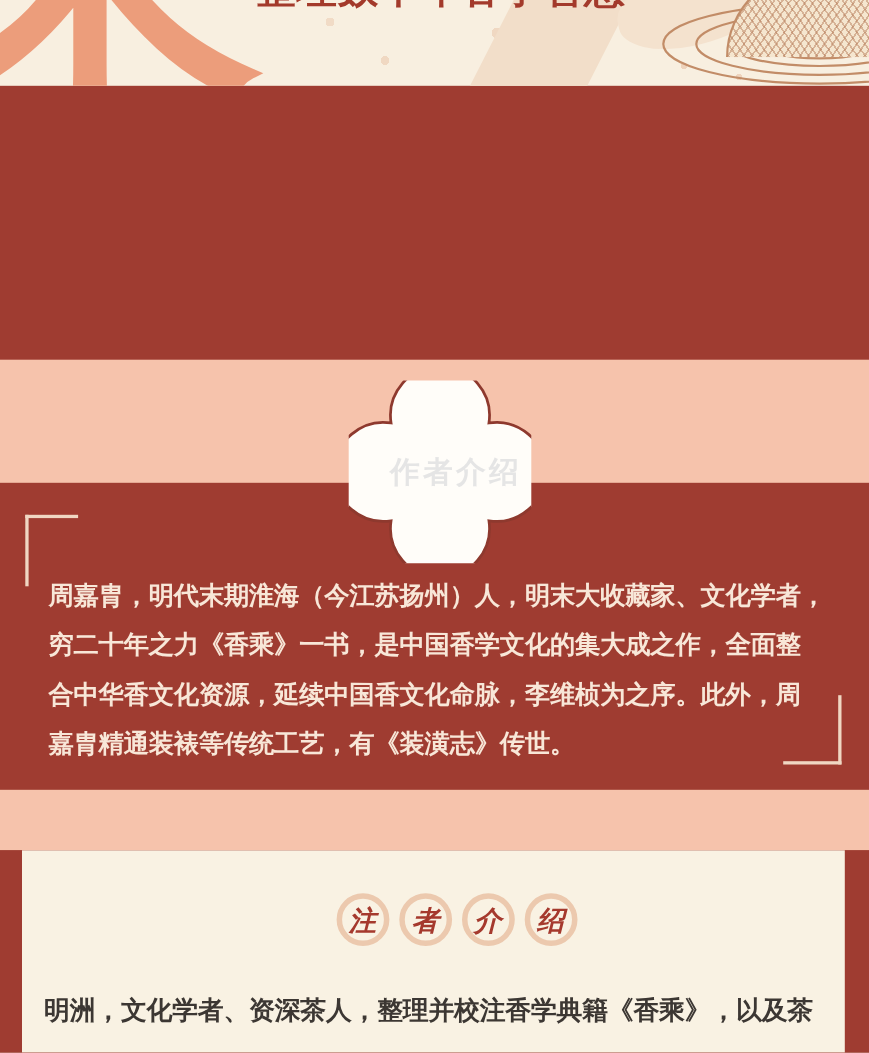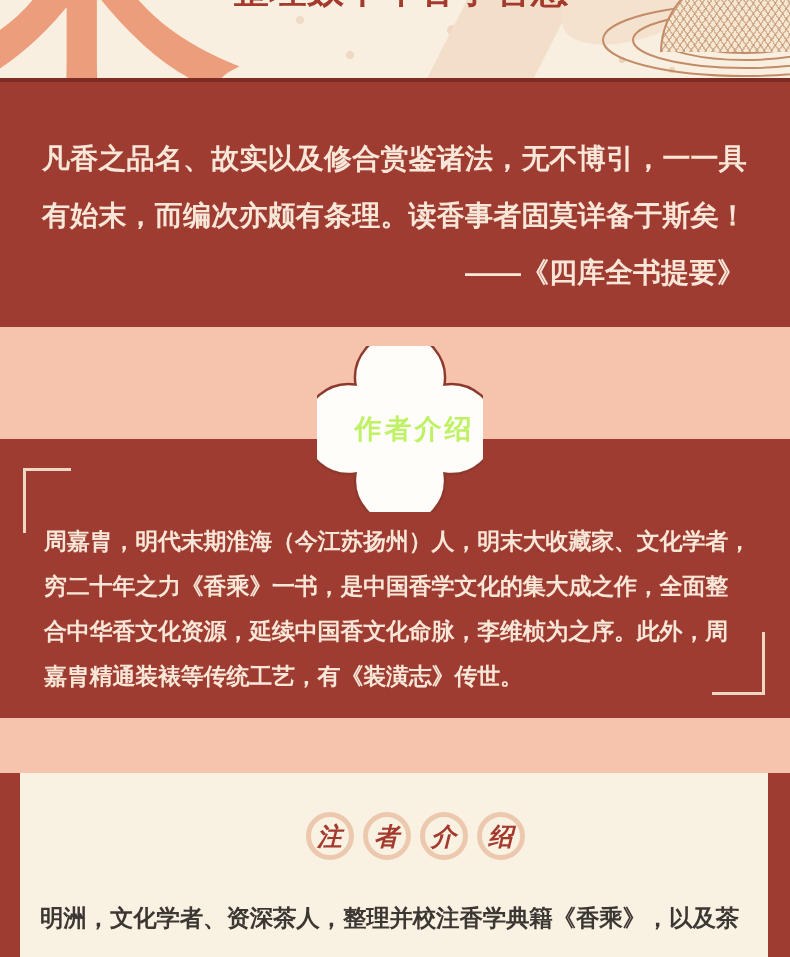--- a/index.html
+++ b/index.html
@@ -86,21 +86,21 @@
   .bracket.br{left:712px;top:632px;width:50px;height:60px;
     border-right:3px solid #F0D7C3;border-bottom:3px solid #F0D7C3;}
   
   .quatrefoil{
     position:absolute;left:317px;top:346px;width:166px;height:166px;
   }
   .quatrefoil svg{position:absolute;left:0;top:0;}
   .quatrefoil .label{
     position:absolute;left:0;top:0;width:192px;height:166px;
     display:flex;align-items:center;justify-content:center;
-    font-size:27px;font-weight:bold;letter-spacing:3px;color:#bef264;
+    font-size:27px;font-weight:bold;letter-spacing:3px;color:#e5e5e5;
     padding-left:3px;box-sizing:border-box;
   }
   
   .annotator{
     position:absolute;left:0;top:773px;width:790px;height:184px;
     background:#9F3C31;
   }
   .panel{
     position:absolute;left:20px;right:22px;top:0;bottom:0;
     background:#F9F2E3;overflow:hidden;
@@ -135,25 +135,20 @@
       <g fill="none" stroke="#C28C67" stroke-width="2">
         <ellipse cx="165" cy="40" rx="142" ry="36"></ellipse>
         <ellipse cx="165" cy="40" rx="112" ry="28"></ellipse>
         <ellipse cx="165" cy="40" rx="82" ry="20"></ellipse>
         <ellipse cx="165" cy="40" rx="54" ry="13"></ellipse>
       </g>
     </svg>
     <div class="dome"></div>
   </section>
 
-  <section class="quote">
-    <p class="quote-text">凡香之品名、故实以及修合赏鉴诸法，无不博引，一一具
-有始末，而编次亦颇有条理。读香事者固莫详备于斯矣！</p>
-    <p class="quote-attr">——《四库全书提要》</p>
-  </section>
 
   <div class="band band1"></div>
 
   <section class="author">
     <p class="bio">周嘉胄，明代末期淮海（今江苏扬州）人，明末大收藏家、文化学者，
 穷二十年之力《香乘》一书，是中国香学文化的集大成之作，全面整
 合中华香文化资源，延续中国香文化命脉，李维桢为之序。此外，周
 嘉胄精通装裱等传统工艺，有《装潢志》传世。</p>
   </section>
   <div class="bracket tl"></div>

